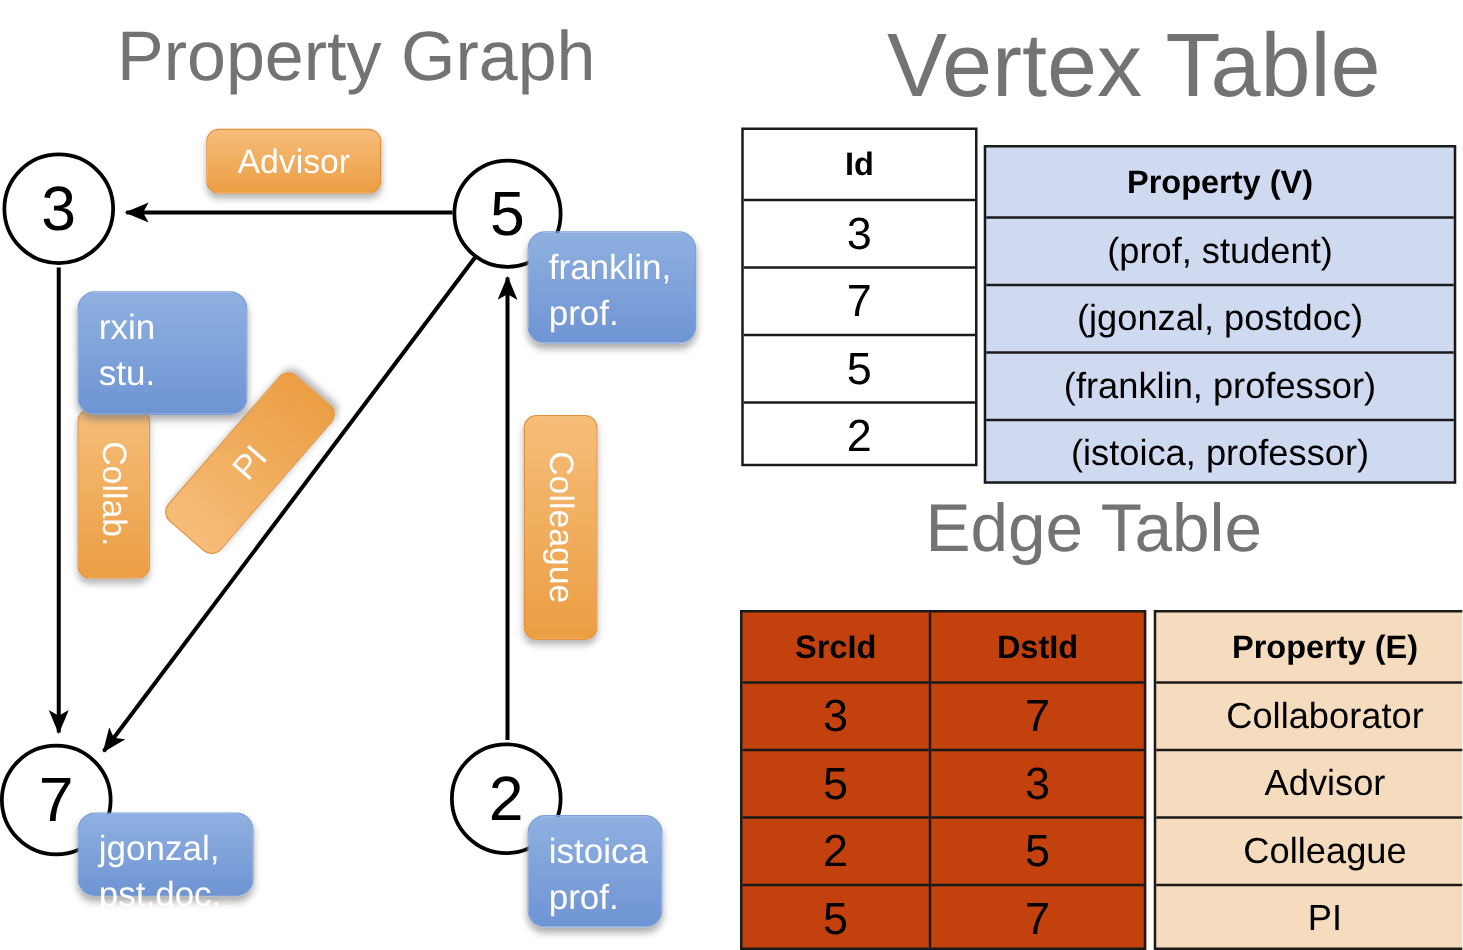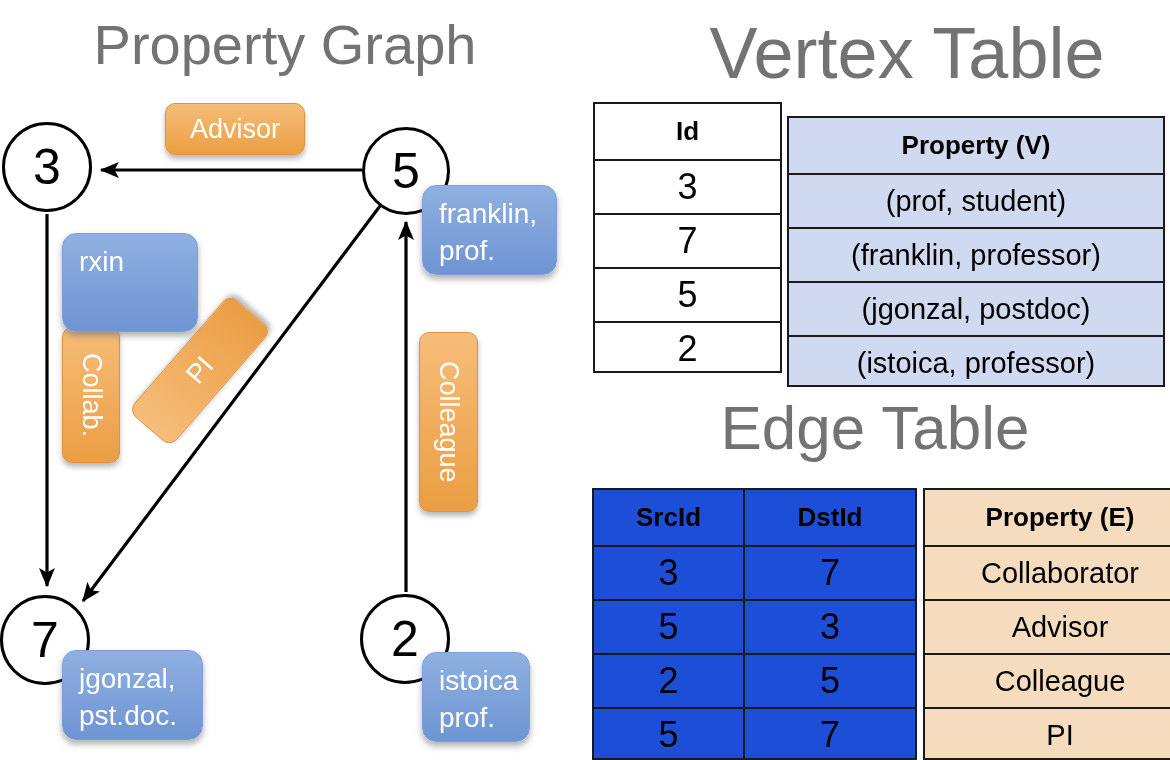--- a/index.html
+++ b/index.html
@@ -2,38 +2,38 @@
 <html><head>
 <meta charset="utf-8">
 <style>
   html,body{margin:0;padding:0;background:#fff;}
   .stage{position:relative;width:1170px;height:760px;background:#fff;overflow:hidden;
          font-family:"Liberation Sans",sans-serif;color:#000;}
 
   .title{position:absolute;font-weight:300;color:#737373;white-space:nowrap;text-align:center;}
   .title-graph{left:0;top:12px;width:570px;font-size:56px;}
   .title-vertex{left:627px;top:12px;width:560px;font-size:72px;}
-  .title-edge{left:595px;top:392px;width:560px;font-size:62px;}
+  .title-edge{left:595px;top:392px;width:560px;font-size:54px;}
 
   svg.edges{position:absolute;left:0;top:0;}
 
   .node{position:absolute;width:90px;height:90px;border:3.5px solid #000;border-radius:50%;
         background:#fff;display:flex;align-items:center;justify-content:center;
         font-size:50px;font-weight:300;box-sizing:border-box;}
   .node-3{left:2px;top:122px;}
   .node-5{left:362px;top:127px;width:88px;height:88px;}
   .node-7{left:0px;top:595px;}
   .node-2{left:360px;top:594px;}
 
   .vbox{position:absolute;border-radius:14px;color:#fff;font-size:28px;line-height:37px;
         background:linear-gradient(#8fb0e0,#6e94d3);border:1px solid #7d9fd6;
         box-shadow:0 4px 6px rgba(110,110,110,.55);padding:9px 0 0 16px;box-sizing:border-box;}
   .vbox-rxin{left:62px;top:185px;width:136px;height:99px;margin-top:48px;}
   .vbox-franklin{left:422px;top:185px;width:135px;height:90px;}
-  .vbox-jgonzal{left:62px;top:650px;width:141px;height:90px;}
+  .vbox-jgonzal{left:62px;top:650px;width:141px;height:67px;}
   .vbox-istoica{left:422px;top:652px;width:108px;height:90px;}
 
   .ebox{position:absolute;border-radius:10px;color:#fff;font-size:27px;
         background:linear-gradient(#f6bd79,#eb9e43);border:1px solid #e2923b;
         box-shadow:0 4px 5px rgba(120,120,120,.5);display:flex;align-items:center;
         justify-content:center;box-sizing:border-box;}
   .ebox-advisor{left:165px;top:103px;width:140px;height:52px;}
   .ebox-collab{left:62px;top:327px;width:58px;height:136px;}
   .ebox-colleague{left:419px;top:332px;width:59px;height:180px;}
   .ebox-pi{left:172px;top:293px;width:56px;height:155px;transform:rotate(-139deg);}
@@ -43,21 +43,21 @@
        box-sizing:border-box;}
   .cell{display:flex;align-items:center;justify-content:center;flex:0 0 auto;
         height:54px;border-top:2px solid #1a1a1a;box-sizing:border-box;white-space:nowrap;}
   .cell.hdr{height:55px;border-top:none;font-weight:700;font-size:26px;}
   .cell.num{font-size:36px;font-weight:300;}
   .cell.txt{font-size:29px;font-weight:300;}
 
   .vt-id{left:593px;top:102px;width:189px;height:271px;background:#fff;}
   .vt-prop{left:787px;top:116px;width:378px;height:271px;background:#cfdaf0;}
 
-  .et-left{left:592px;top:488px;width:325px;height:272px;background:#1d4ed8;
+  .et-left{left:592px;top:488px;width:325px;height:272px;background:#c2410c;
            flex-direction:row !important;}
   .et-col{display:flex;flex-direction:column;height:100%;}
   .et-src{width:149px;}
   .et-dst{width:172px;border-left:2px solid #1a1a1a;box-sizing:border-box;}
   .et-prop{left:923px;top:488px;width:274px;height:272px;background:#f6dcbe;}
 </style>
 </head>
 <body>
 
 <div class="stage">
@@ -99,20 +99,21 @@
   </div>
   <div class="node node-7">
     <span>7</span>
   </div>
   <div class="node node-2">
     <span>2</span>
   </div>
 
   <div class="vbox vbox-rxin">
     <div>rxin</div>
+    <div>stu.</div>
   </div>
   <div class="vbox vbox-franklin">
     <div>franklin,</div>
     <div>prof.</div>
   </div>
   <div class="vbox vbox-jgonzal">
     <div>jgonzal,</div>
     <div>pst.doc.</div>
   </div>
   <div class="vbox vbox-istoica">
@@ -124,22 +125,22 @@
     <div class="cell hdr">Id</div>
     <div class="cell num">3</div>
     <div class="cell num">7</div>
     <div class="cell num">5</div>
     <div class="cell num">2</div>
   </div>
 
   <div class="col vt-prop">
     <div class="cell hdr">Property (V)</div>
     <div class="cell txt">(prof, student)</div>
+    <div class="cell txt">(jgonzal, postdoc)</div>
     <div class="cell txt">(franklin, professor)</div>
-    <div class="cell txt">(jgonzal, postdoc)</div>
     <div class="cell txt">(istoica, professor)</div>
   </div>
 
   <div class="col et-left">
     <div class="et-col et-src">
       <div class="cell hdr">SrcId</div>
       <div class="cell num">3</div>
       <div class="cell num">5</div>
       <div class="cell num">2</div>
       <div class="cell num">5</div>

